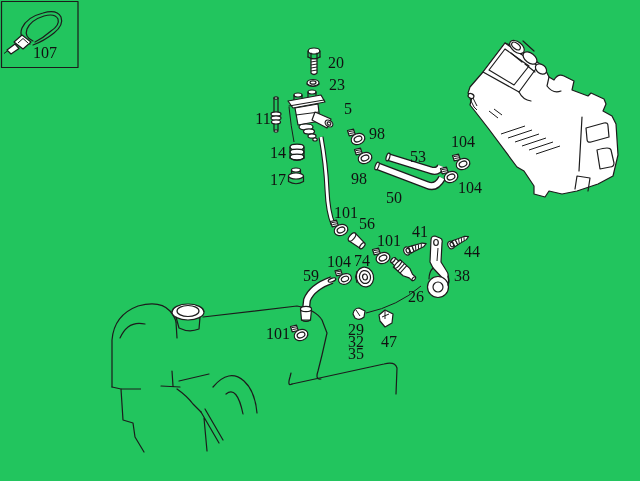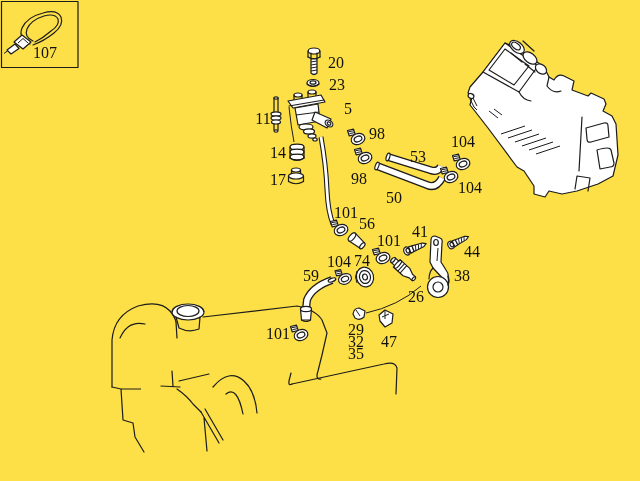--- a/index.html
+++ b/index.html
@@ -1,16 +1,16 @@
 <!DOCTYPE html>
 <html><head>
 <meta charset="utf-8">
 <style>
   html,body{margin:0;padding:0;background:#fff;}
-  #stage{position:relative;width:640px;height:481px;background:#fde047;overflow:hidden;
+  #stage{position:relative;width:640px;height:481px;background:#22c55e;overflow:hidden;
          font-family:"Liberation Serif", serif;}
   svg{display:block}
   .ln{fill:none;stroke:#1c1c1c;stroke-width:1.2;stroke-linecap:round;stroke-linejoin:round;}
   .lnf{fill:#ffffff;stroke:#1c1c1c;stroke-width:1.2;stroke-linejoin:round;}
   .thin{fill:none;stroke:#1c1c1c;stroke-width:1;}
   .tube-o{fill:none;stroke:#1c1c1c;stroke-width:8;stroke-linecap:butt;}
   .tube-i{fill:none;stroke:#ffffff;stroke-width:5.4;stroke-linecap:butt;}
   .tube-o2{fill:none;stroke:#1c1c1c;stroke-width:5;stroke-linecap:butt;}
   .tube-i2{fill:none;stroke:#ffffff;stroke-width:2.8;stroke-linecap:butt;}
   .part-label{font-family:"Liberation Serif", serif;font-size:16px;fill:#111;text-anchor:middle;}

